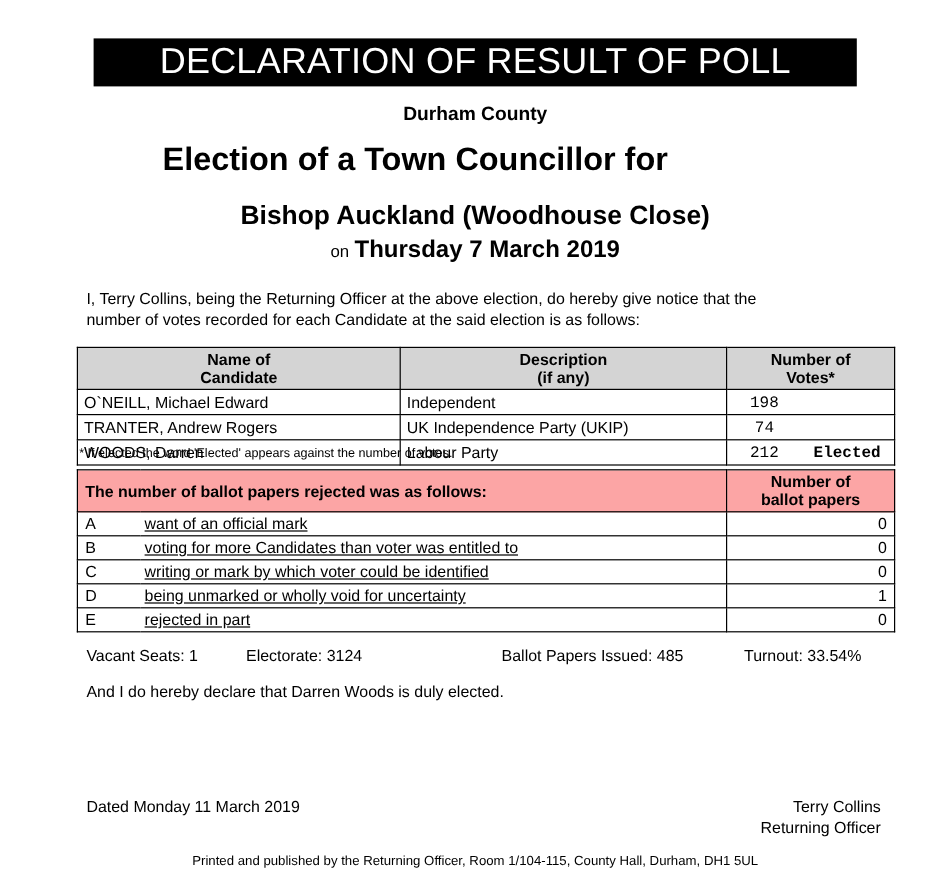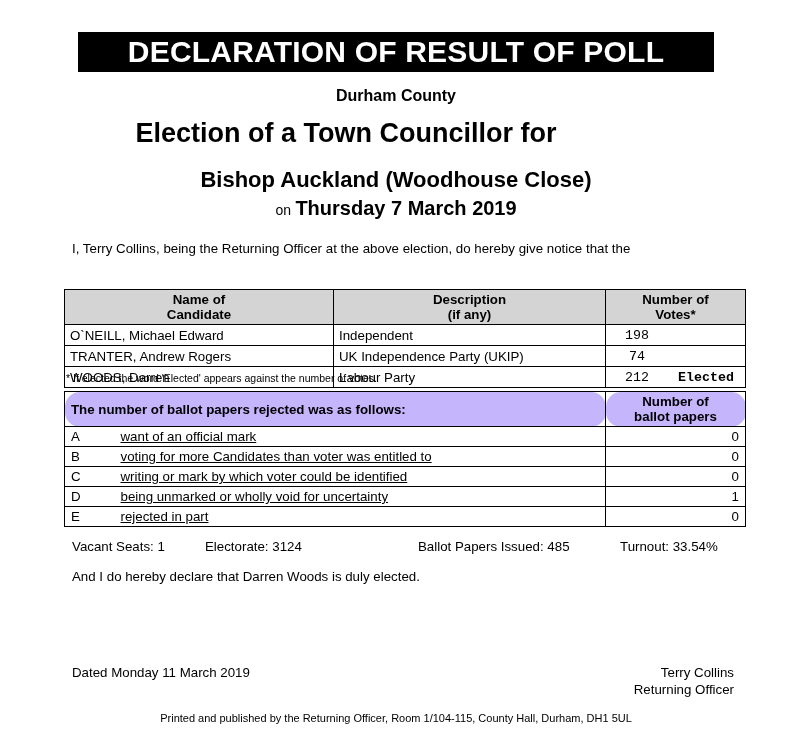--- a/index.html
+++ b/index.html
@@ -27,21 +27,21 @@
   
   .banner {
     position: absolute;
     left: 78px;
     top: 32px;
     width: 636px;
     height: 40px;
     background: #000000;
     color: #ffffff;
     text-align: center;
-    font-weight: bold;
+    font-weight: normal;
     font-size: 30px;
     line-height: 40px;
     letter-spacing: 0.2px;
     white-space: nowrap;
   }
 
   .subtitle-county {
     position: absolute;
     left: 0; top: 86px;
     width: 792px;
@@ -157,26 +157,25 @@
     line-height: 13px;
   }
 
   .tbl-rejected {
     position: absolute;
     left: 64px;
     top: 391px;
     width: 681px;
   }
   .tbl-rejected .hd {
-    background: #c4b5fd;
+    background: #fca5a5;
     font-weight: bold;
     height: 32px;
     line-height: 15px;
     padding: 1px 6px;
-    border-radius: 15px;
   }
   .tbl-rejected .hd.right {
     text-align: center;
     padding: 1px 2px;
   }
   .tbl-rejected td.letter {
     height: 17px;
     padding: 1px 0 1px 6px;
     width: 52px;
     border-right: none;
@@ -261,20 +260,21 @@
 
   <div class="title-ward">Bishop Auckland (Woodhouse Close)</div>
 
   <div class="title-date-line">
     <span class="on-word">on</span>
     <span class="date-word">Thursday 7 March 2019</span>
   </div>
 
   <div class="notice">
     <div>I, Terry Collins, being the Returning Officer at the above election, do hereby give notice that the</div>
+    <div class="l2">number of votes recorded for each Candidate at the said election is as follows:</div>
   </div>
 
   <table class="tbl-candidates">
     <colgroup>
       <col style="width:269px">
       <col style="width:272px">
       <col style="width:140px">
     </colgroup>
     <tbody>
       <tr>

